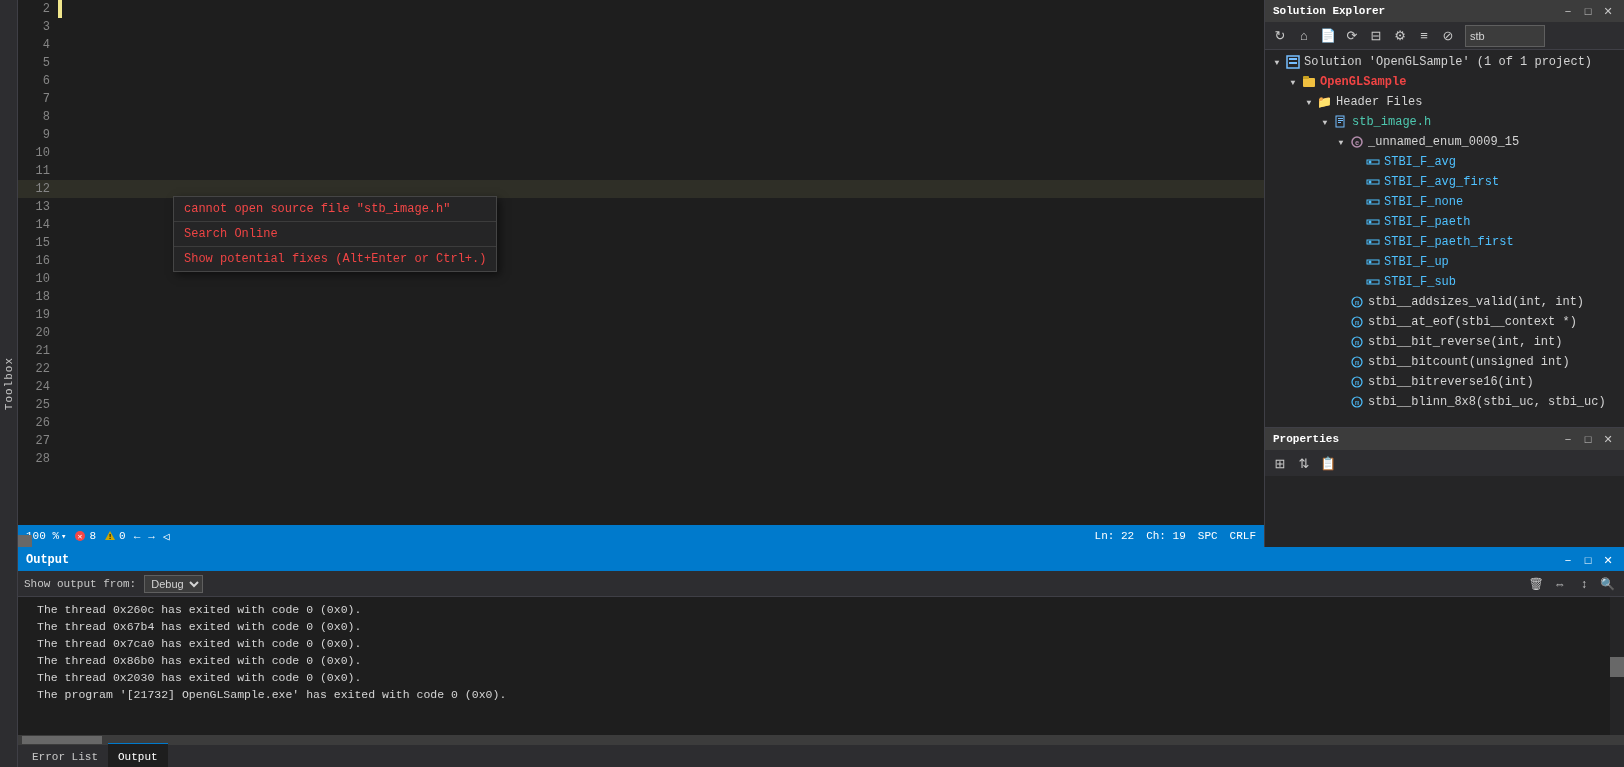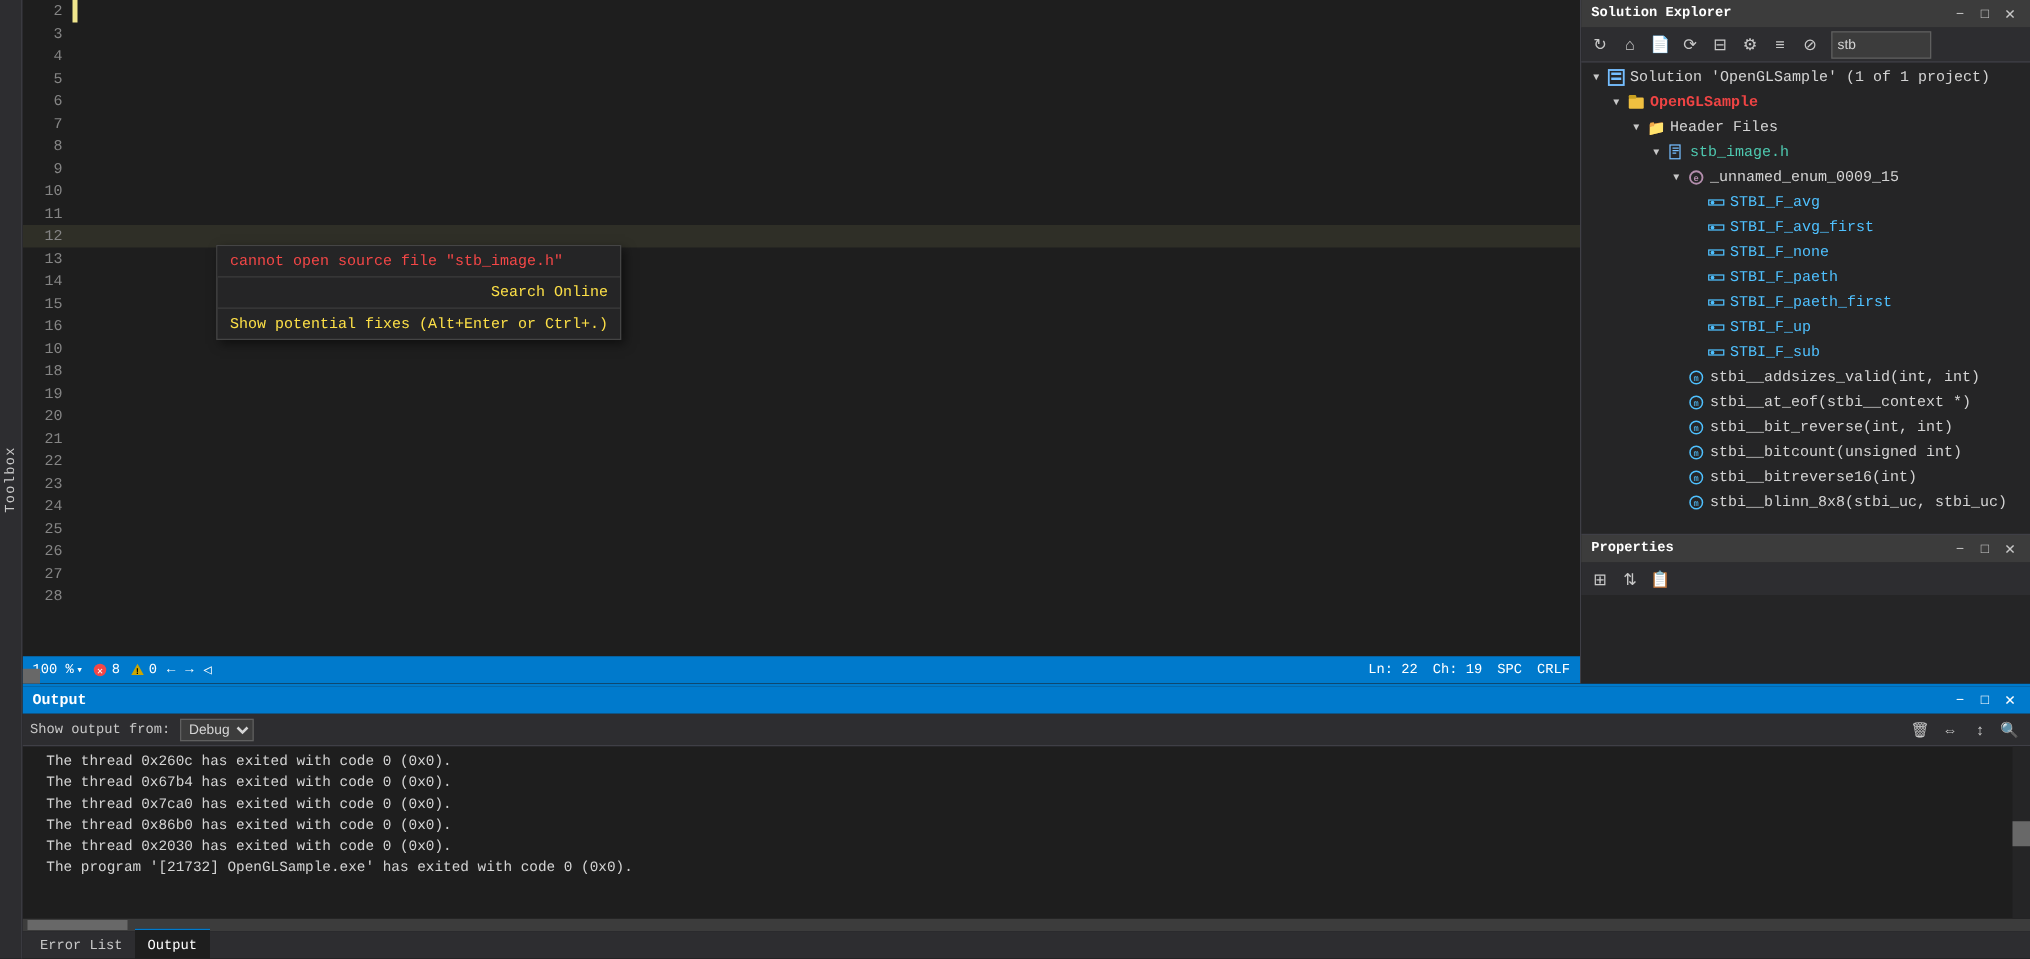--- a/index.html
+++ b/index.html
@@ -105,23 +105,22 @@
       padding: 5px 10px;
       font-size: 12px;
       color: #f44747;
       background: #252526;
       border-bottom: 1px solid #3c3c3c;
     }
 
     .popup-item {
       padding: 5px 10px;
       font-size: 12px;
-      color: #fde047;
+      color: #ef4444;
       cursor: pointer;
-      text-align: right;
     }
 
     .popup-divider {
       height: 1px;
       background: #3c3c3c;
     }
 
     
     .status-bar {
       height: 22px;
@@ -658,27 +657,20 @@
         </div>
 
         <div class="code-line">
           <span class="line-number">22</span>
           <span class="left-margin-indicator"></span>
           <span class="line-content">
             &nbsp;&nbsp;&nbsp;&nbsp;  
           </span>
         </div>
 
-        <div class="code-line">
-          <span class="line-number">23</span>
-          <span class="left-margin-indicator"></span>
-          <span class="line-content">
-            &nbsp;&nbsp;&nbsp;&nbsp;  
-          </span>
-        </div>
 
         <div class="code-line">
           <span class="line-number">24</span>
           <span class="left-margin-indicator"></span>
           <span class="line-content">
             &nbsp;&nbsp;&nbsp;&nbsp;  
           </span>
         </div>
 
         <div class="code-line">

